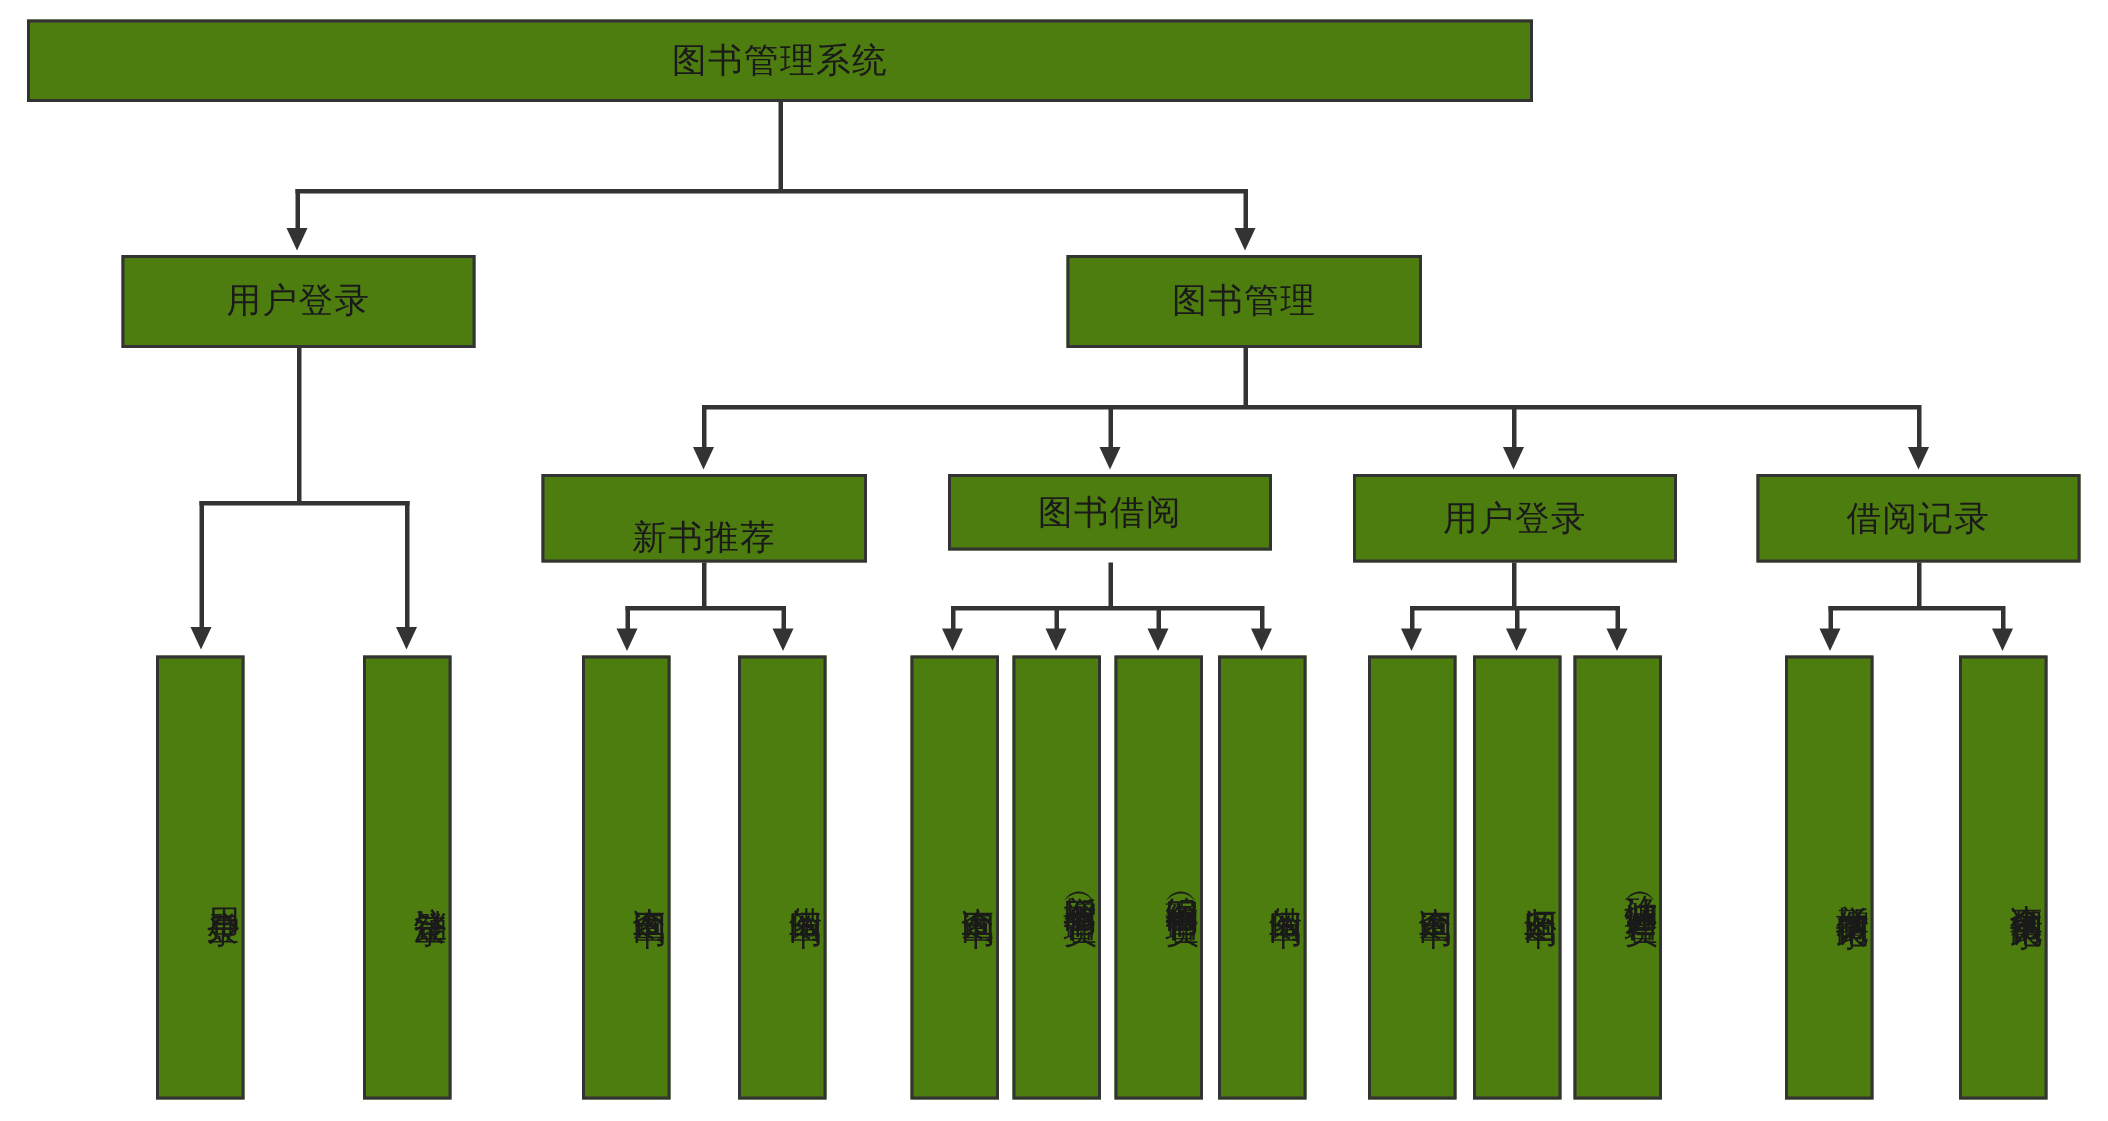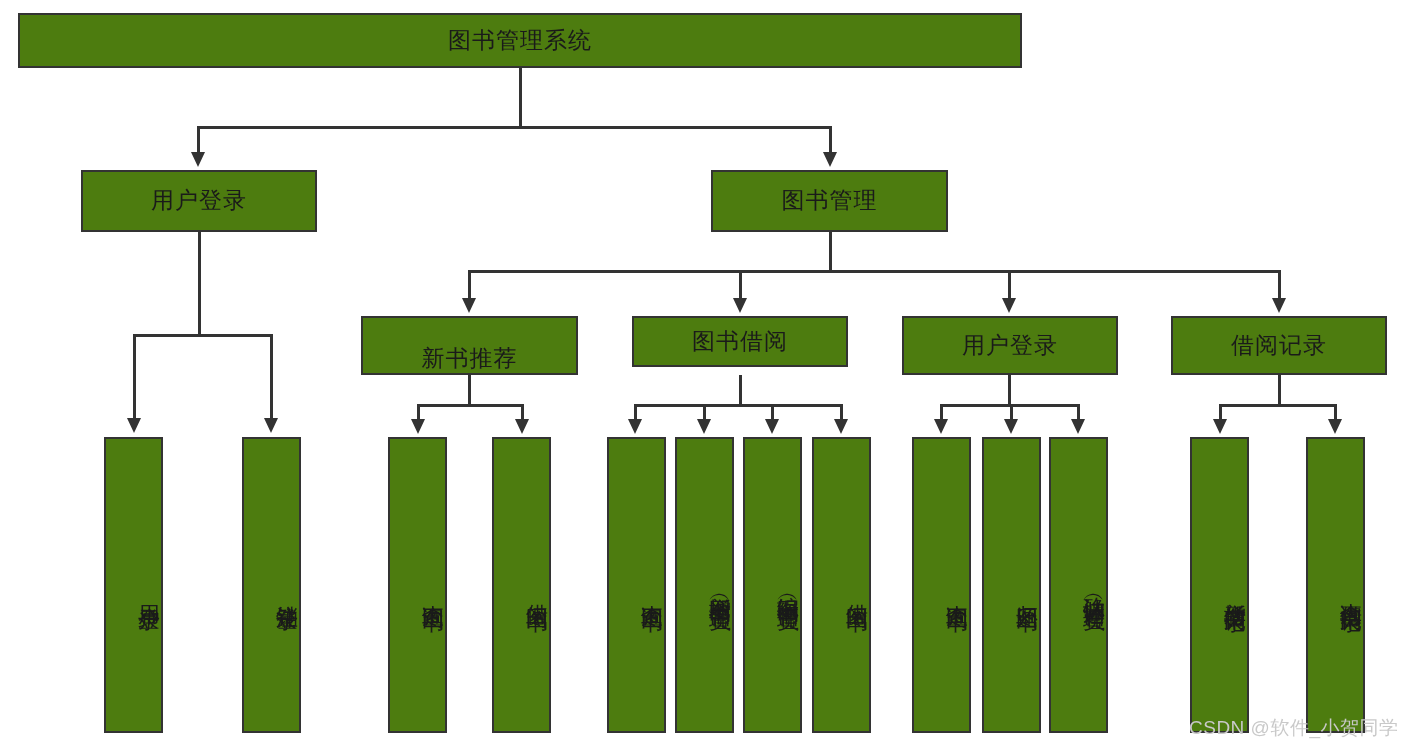--- a/index.html
+++ b/index.html
@@ -195,15 +195,14 @@
     <span>确认归还（管理员）</span>
   </div>
 
   <div class="node vert" style="left:1190px; top:437px; width:59px; height:296px;">
     <span>新增借阅记录</span>
   </div>
   <div class="node vert" style="left:1306px; top:437px; width:59px; height:296px;">
     <span>查询借阅记录</span>
   </div>
 
-  <div class="watermark" style="left:1189px; top:715px;">CSDN @软件_小贺同学</div>
 
 </div>
 
 </body></html>

